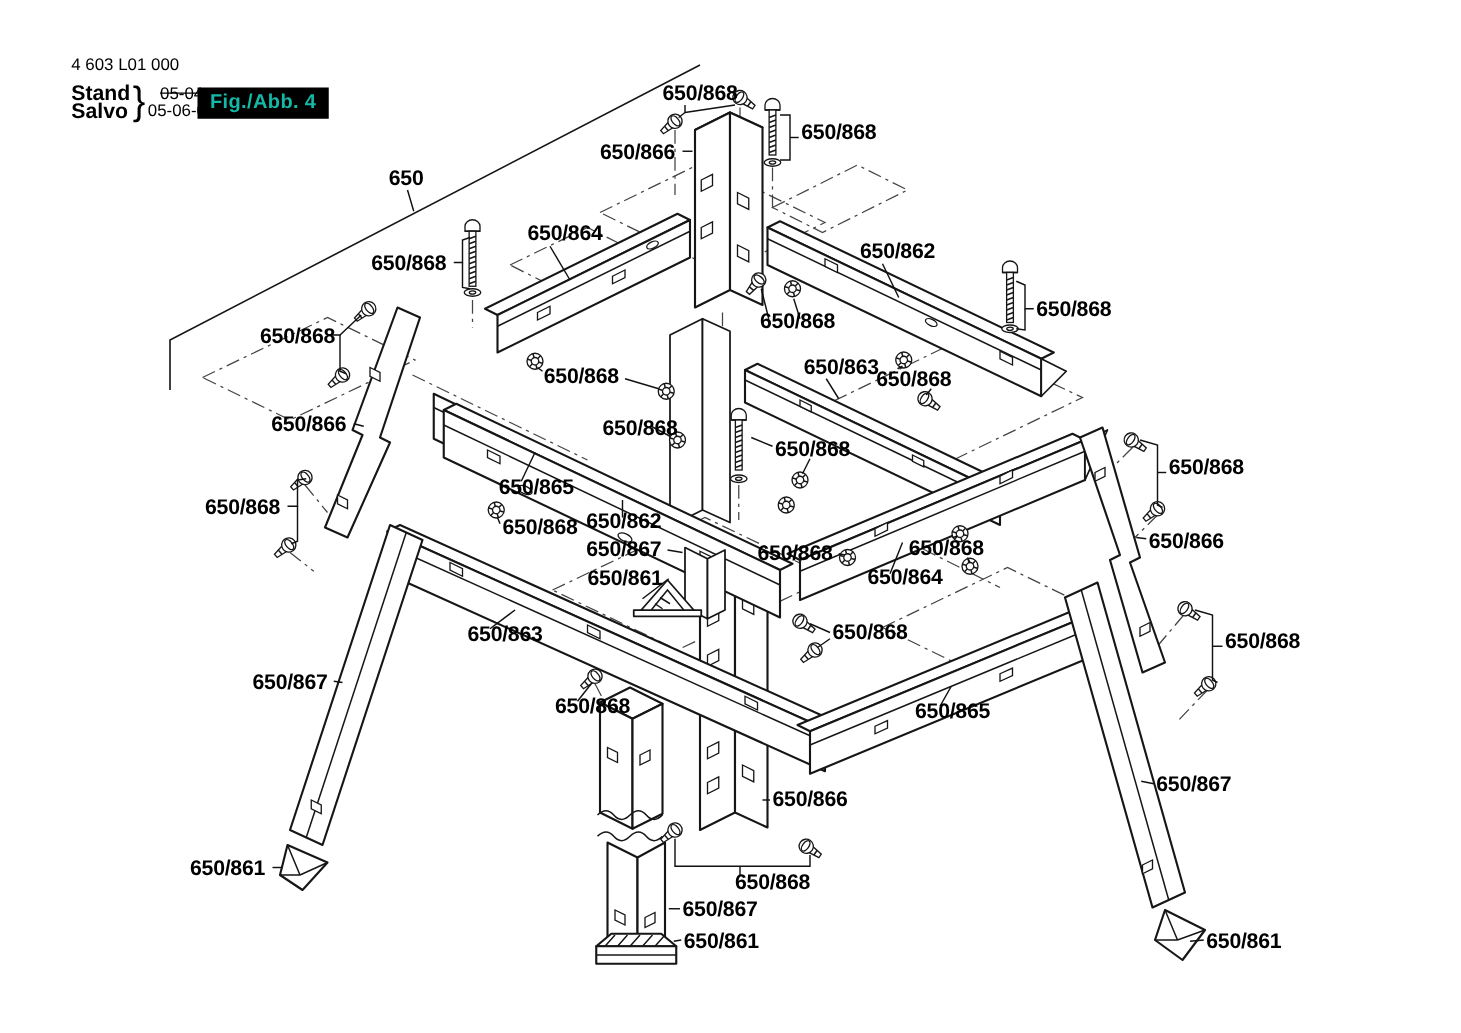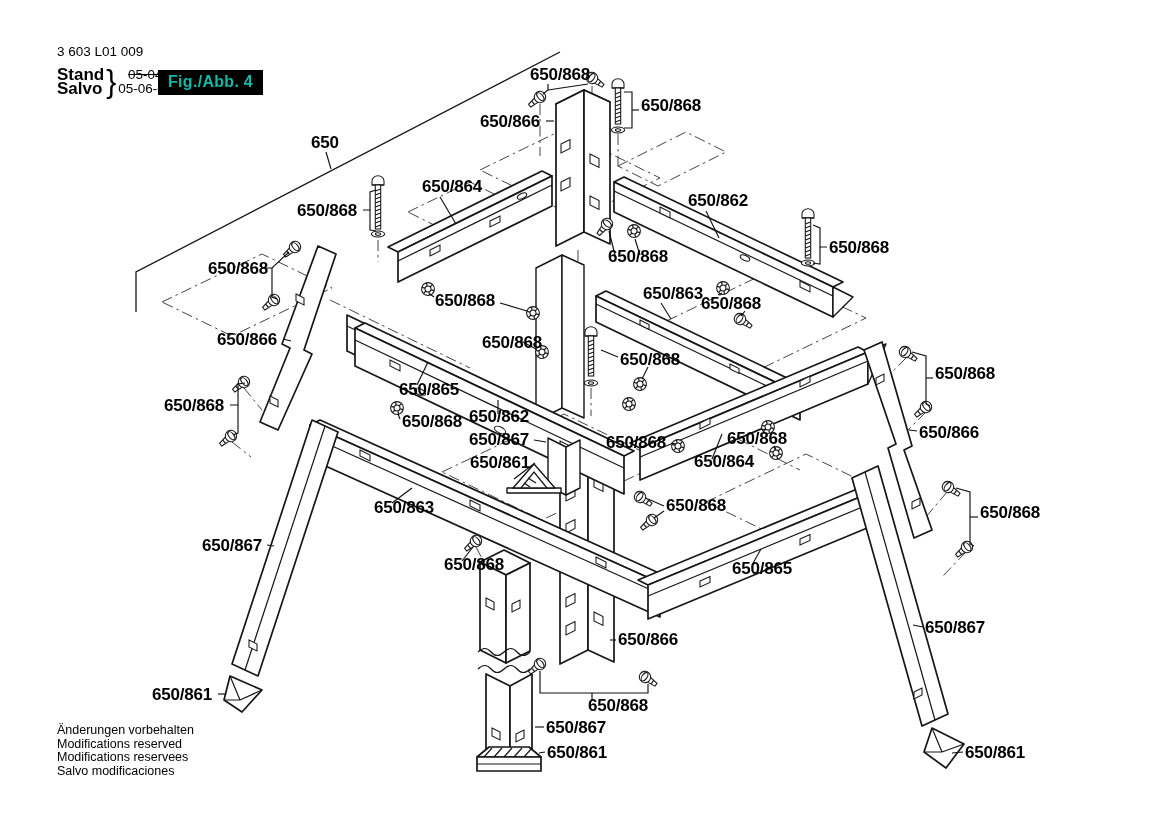--- a/index.html
+++ b/index.html
@@ -609,35 +609,29 @@
         <text x="152" y="700" class="lab">650/861</text>
         <polyline points="544,727 535,727" class="ldr"></polyline>
         <text x="546" y="733" class="lab">650/867</text>
         <polyline points="545,752 539,753" class="ldr"></polyline>
         <text x="547" y="758" class="lab">650/861</text>
         <polyline points="963,752 952,753" class="ldr"></polyline>
         <text x="965" y="758" class="lab">650/861</text>
       </g>
   </svg>
 
-  <div class="pn">3 603 L01 009</div>
+  <div class="pn">4 603 L01 000</div>
 
   <div class="issue-block">
     <div class="issue-col">
       <span>Stand</span><br>
       <span>Salvo</span>
     </div>
     <div class="brace">}</div>
     <div class="dates">
       <span class="strike">05-04</span><br>
       <span>05-06-07</span>
     </div>
   </div>
 
   <div class="figbox">Fig./Abb. 4</div>
 
-  <div class="footer">
-    <div>Änderungen vorbehalten</div>
-    <div>Modifications reserved</div>
-    <div>Modifications reservees</div>
-    <div>Salvo modificaciones</div>
-  </div>
 </div>
 
 </body></html>

